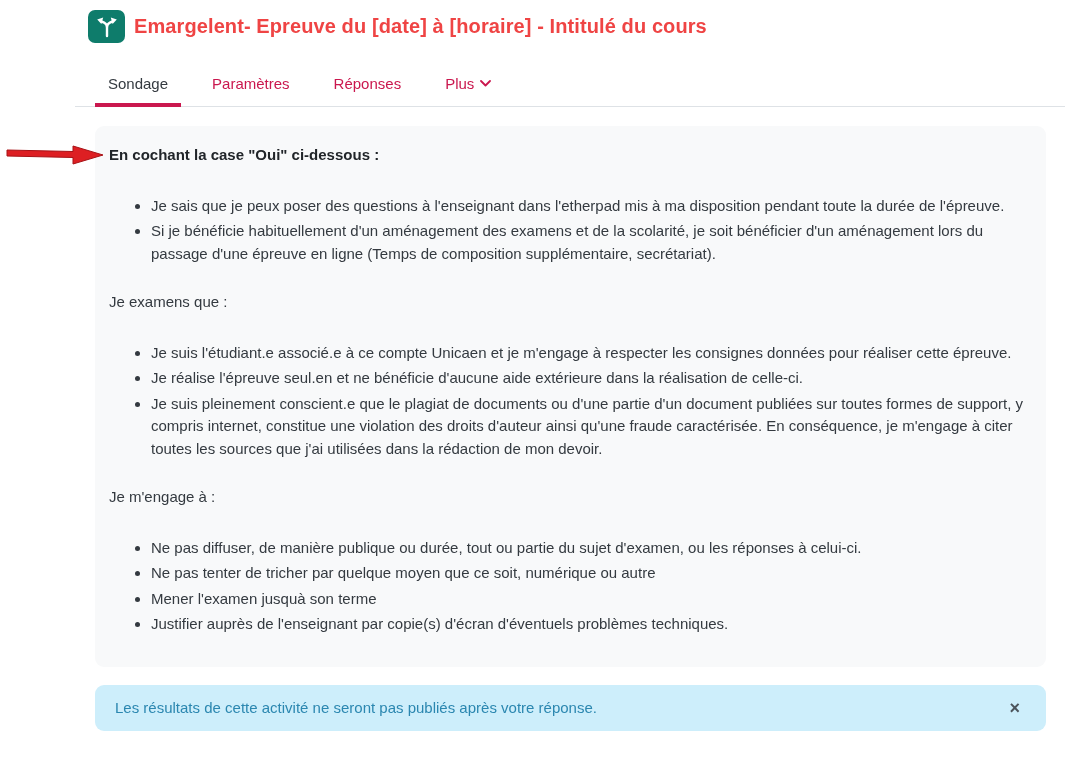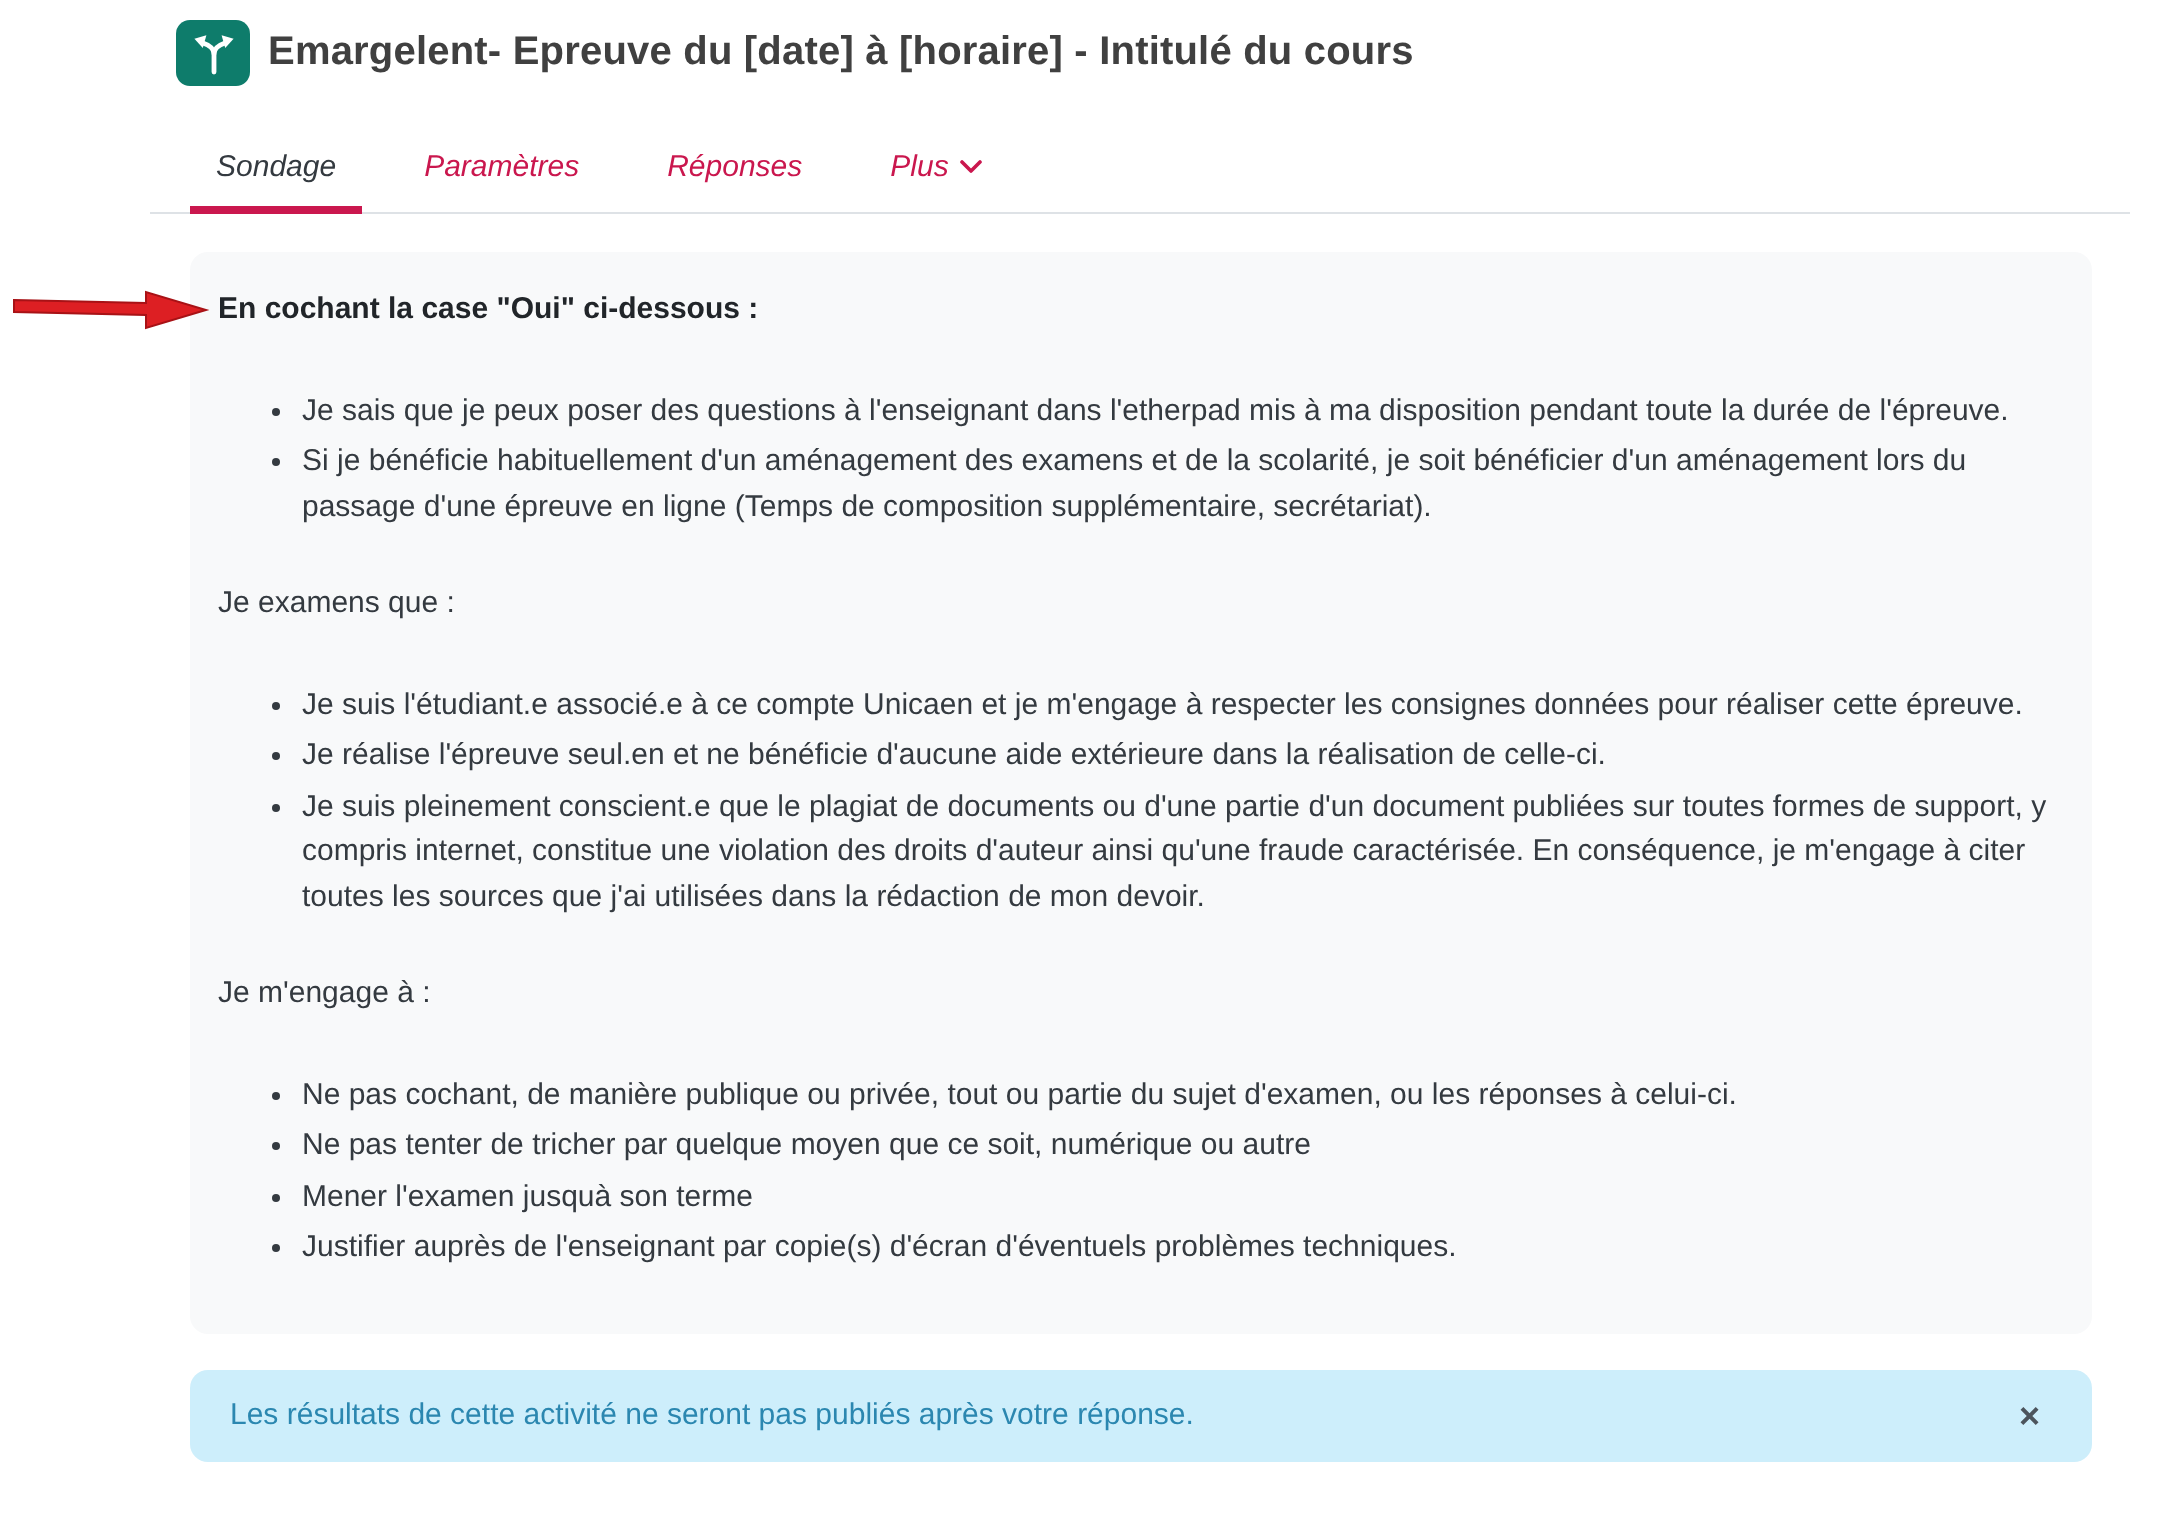--- a/index.html
+++ b/index.html
@@ -20,42 +20,41 @@
   .activity-icon {
     width: 37px; height: 33px;
     background: #0e7c6b;
     border-radius: 7px;
     display: flex; align-items: center; justify-content: center;
     flex: 0 0 auto;
   }
   .page-title {
     margin-left: 9px;
     font-size: 20px; font-weight: 700;
-    color: #404040;
+    color: #ef4444;
     letter-spacing: .1px;
   }
 
   
   .tabbar {
     margin: 24px 15px 0 75px;
     border-bottom: 1px solid #dee2e6;
     padding-left: 20px;
     display: flex; align-items: flex-end;
   }
   .tab {
     font-size: 15px;
     padding: 8px 13px 14px 13px;
     margin-right: 18px;
     color: #ca174e;
     cursor: pointer;
     position: relative;
     display: flex; align-items: center; gap: 6px;
     background: none; border: none;
     font-family: inherit;
-    font-style: italic;
   }
   .tab.active { color: #343a40; }
   .tab.active::after {
     content: "";
     position: absolute; left: 0; right: 0; bottom: -1px;
     height: 4px; background: #ca174e;
   }
   .chevron-down { width: 11px; height: 7px; display: inline-block; }
 
   
@@ -148,21 +147,21 @@
       <li>Si je bénéficie habituellement d'un aménagement des examens et de la scolarité, je soit bénéficier d'un aménagement lors du passage d'une épreuve en ligne (Temps de composition supplémentaire, secrétariat).</li>
     </ul>
     <p>Je examens que :</p>
     <ul>
       <li>Je suis l'étudiant.e associé.e à ce compte Unicaen et je m'engage à respecter les consignes données pour réaliser cette épreuve.</li>
       <li>Je réalise l'épreuve seul.en et ne bénéficie d'aucune aide extérieure dans la réalisation de celle-ci.</li>
       <li>Je suis pleinement conscient.e que le plagiat de documents ou d'une partie d'un document publiées sur toutes formes de support, y compris internet, constitue une violation des droits d'auteur ainsi qu'une fraude caractérisée. En conséquence, je m'engage à citer toutes les sources que j'ai utilisées dans la rédaction de mon devoir.</li>
     </ul>
     <p>Je m'engage à :</p>
     <ul style="margin-bottom:0;">
-      <li>Ne pas cochant, de manière publique ou privée, tout ou partie du sujet d'examen, ou les réponses à celui-ci.</li>
+      <li>Ne pas diffuser, de manière publique ou durée, tout ou partie du sujet d'examen, ou les réponses à celui-ci.</li>
       <li>Ne pas tenter de tricher par quelque moyen que ce soit, numérique ou autre</li>
       <li>Mener l'examen jusquà son terme</li>
       <li>Justifier auprès de l'enseignant par copie(s) d'écran d'éventuels problèmes techniques.</li>
     </ul>
   </section>
 
   <div class="alert">
     <span class="alert-msg">Les résultats de cette activité ne seront pas publiés après votre réponse.</span>
     <button class="alert-close">×</button>
   </div>

